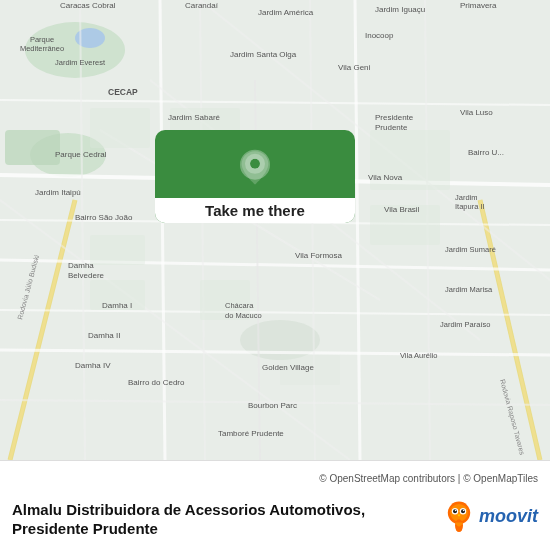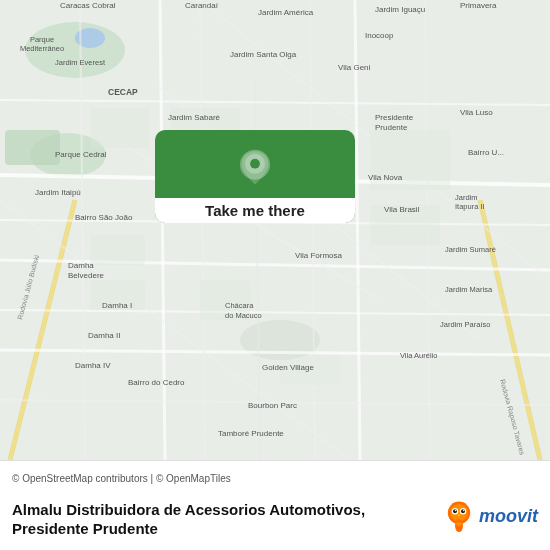--- a/index.html
+++ b/index.html
@@ -75,20 +75,21 @@
       justify-content: center;
       padding: 0 12px;
       border-top: 1px solid #ddd;
       position: relative;
     }
 
     #attribution {
       font-size: 10px;
       color: #555;
       margin-bottom: 16px;
+      text-align: right;
     }
 
     #place-name {
       font-size: 15px;
       font-weight: bold;
       color: #111;
       line-height: 1.3;
       max-width: 400px;
     }
 

